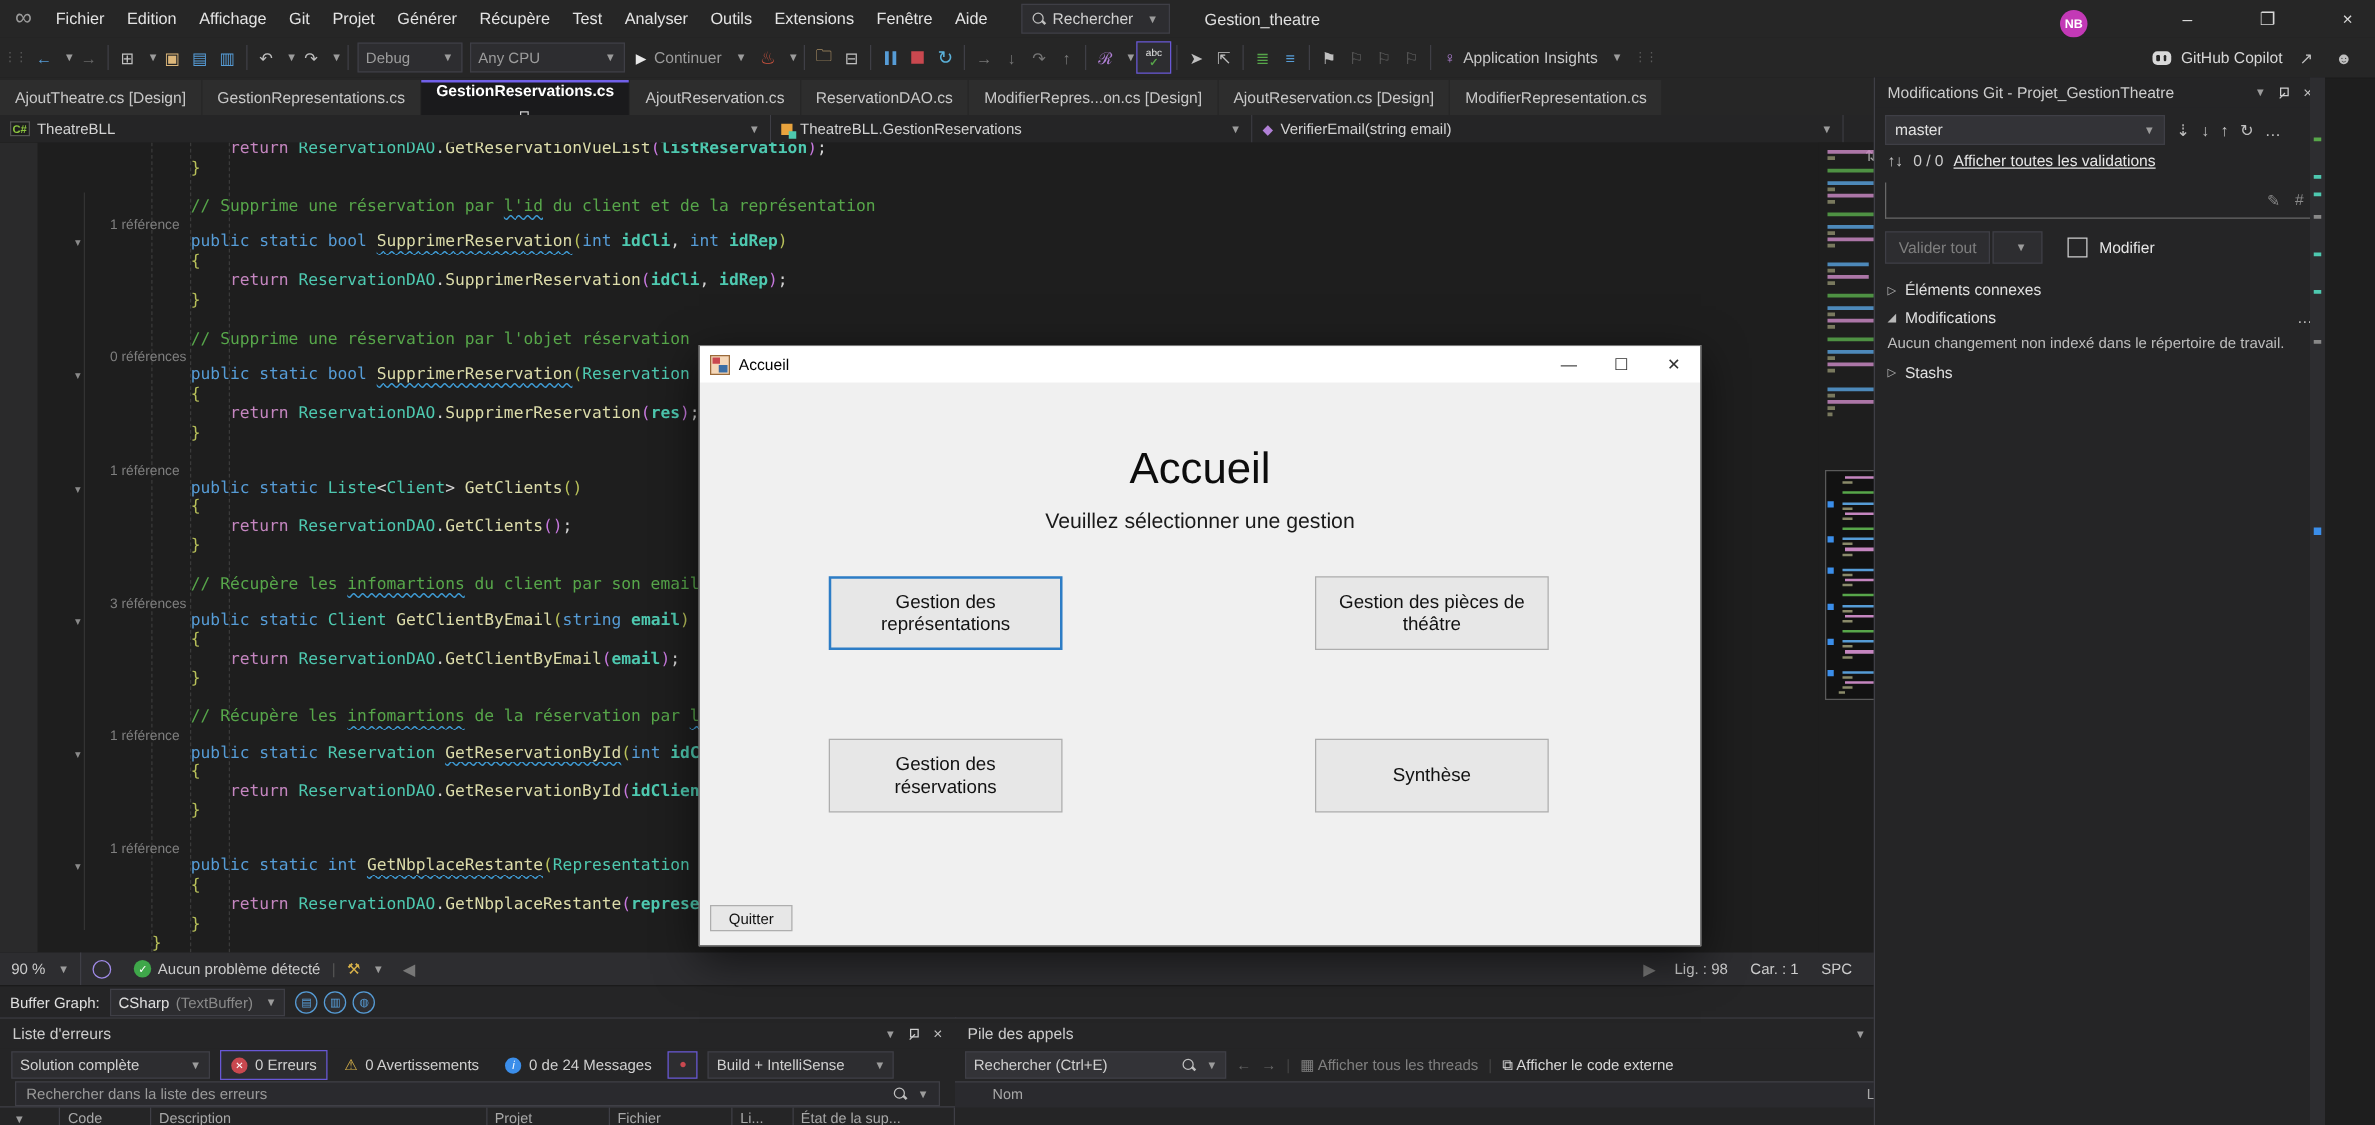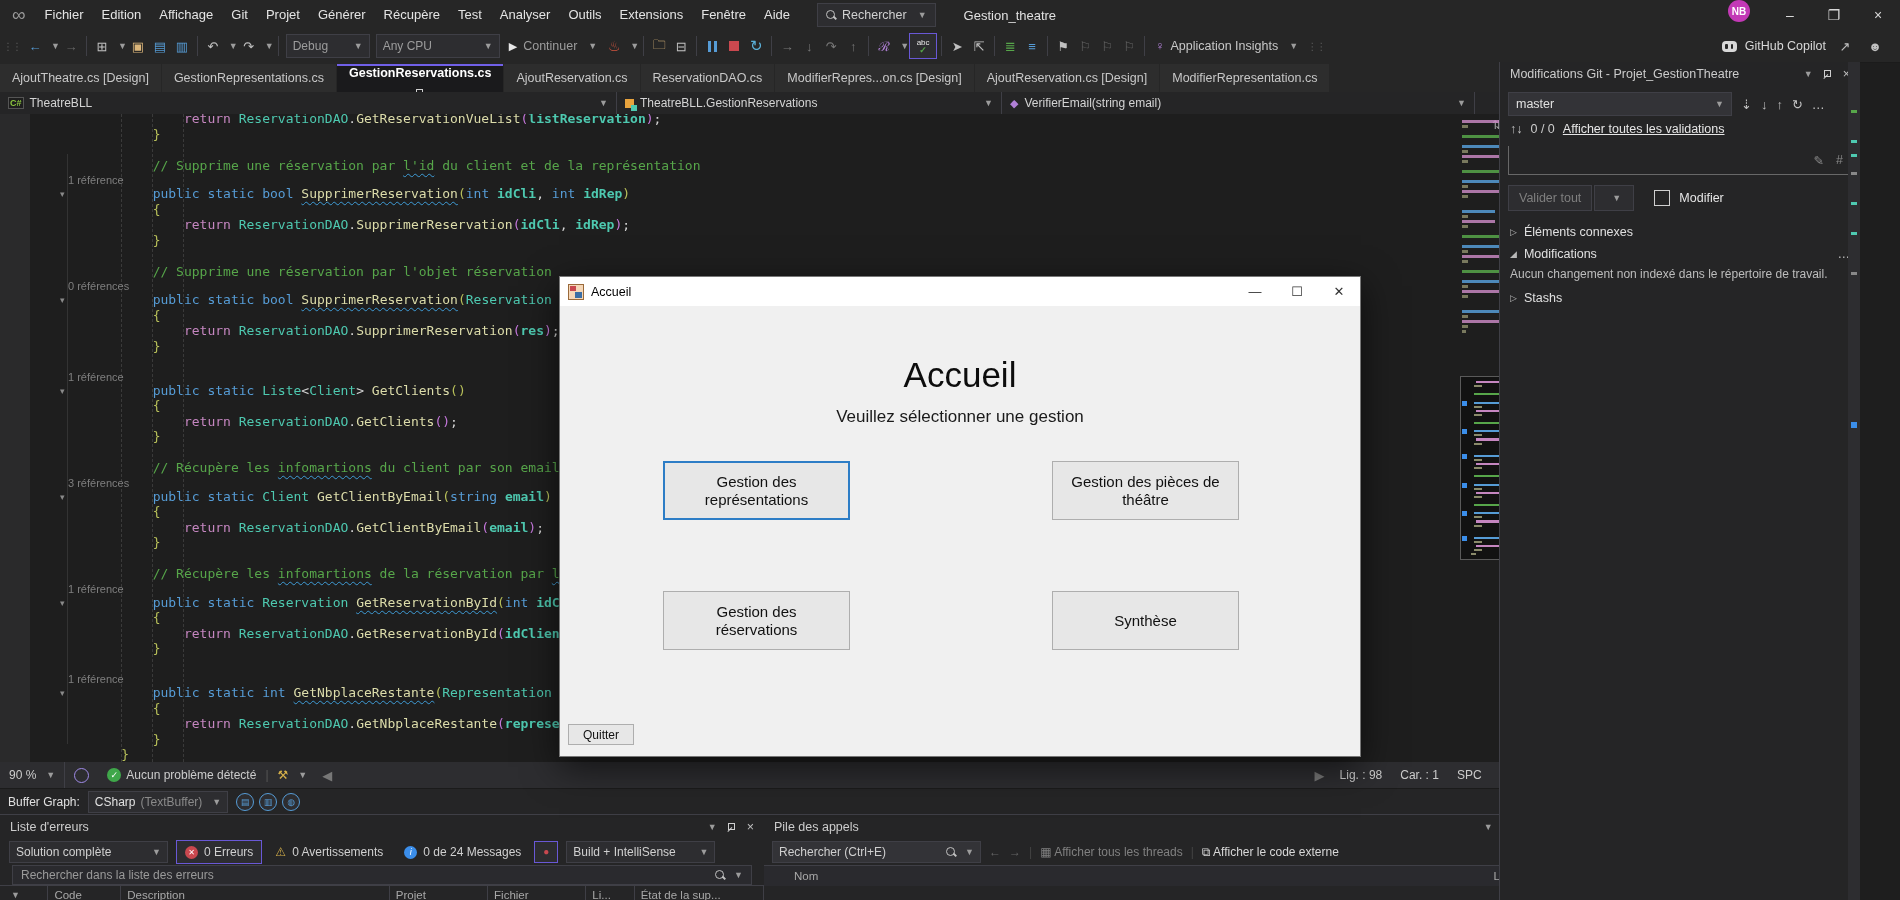--- a/index.html
+++ b/index.html
@@ -61,21 +61,21 @@
   .class-ico{width:9px;height:9px;background:#e8a33d;position:relative;display:inline-block;}
   .class-ico::after{content:"";position:absolute;right:-3px;bottom:-3px;width:6px;height:6px;background:#4ec9b0;}
   .method-ico{color:#b180d7;font-size:11px;}
 
   
   #editor{left:0;top:114px;width:1540px;height:648px;background:#1e1e1e;overflow:hidden;}
   #gutter{position:absolute;left:0;top:0;width:30px;height:648px;background:#2a2a2b;}
   #code-lines{position:absolute;left:0;top:-3px;width:1455px;}
   .cline{height:15.5px;line-height:15.5px;white-space:pre;position:relative;padding-left:90px;
          font-family:"DejaVu Sans Mono",monospace;font-size:13px;color:#dcdcdc;}
-  .clens{height:13px;line-height:13px;padding-left:68px;}
+  .clens{height:13px;line-height:13px;padding-left:88px;}
   .tk-p{color:#d4d4d4}.tk-k{color:#569cd6}.tk-r{color:#c586c0}.tk-t{color:#4ec9b0}
   .tk-m{color:#dcdcaa}.tk-v{color:#4ec9b0;font-weight:bold}.tk-c{color:#57a64a}
   .tk-b1{color:#b8c05a}.tk-b2{color:#c678dd}.tk-cl{color:#7f7f7f;font-size:11px;font-family:"Liberation Sans",sans-serif;}
   .w{text-decoration:underline wavy #3e9cd6 1px;text-underline-offset:3px;}
   .fold{position:absolute;left:60px;top:1px;color:#8a8a8a;font-size:9px;font-family:"Liberation Sans",sans-serif;}
   .iguide{position:absolute;top:0;height:648px;border-left:1px dashed #3a3a3a;}
   .fline{position:absolute;left:67px;top:40px;height:590px;border-left:1px solid #333;}
 
   
   #minimap{position:absolute;left:1455px;top:0;width:85px;height:648px;background:#1e1e1e;}
@@ -174,21 +174,21 @@
         <div class="menu-item">Extensions</div>
         <div class="menu-item">Fenêtre</div>
         <div class="menu-item">Aide</div>
       </div>
     <div class="tb-search">
       <span class="mag"></span>
       <span>Rechercher</span>
       <span class="chev">▼</span>
     </div>
     <span class="solution-name">Gestion_theatre</span>
-    <div style="margin-left:auto;display:flex;align-items:flex-start;">
+    <div style="margin-left:auto;display:flex;align-items:flex-end;gap:20px;">
       <span class="avatar">NB</span>
       <span style="width:18px"></span>
       <div class="win-btn">–</div>
       <div class="win-btn">❐</div>
       <div class="win-btn">×</div>
     </div>
   </div>
 
   <div id="toolbar" class="abs">
     <span class="dots">⋮⋮</span>

